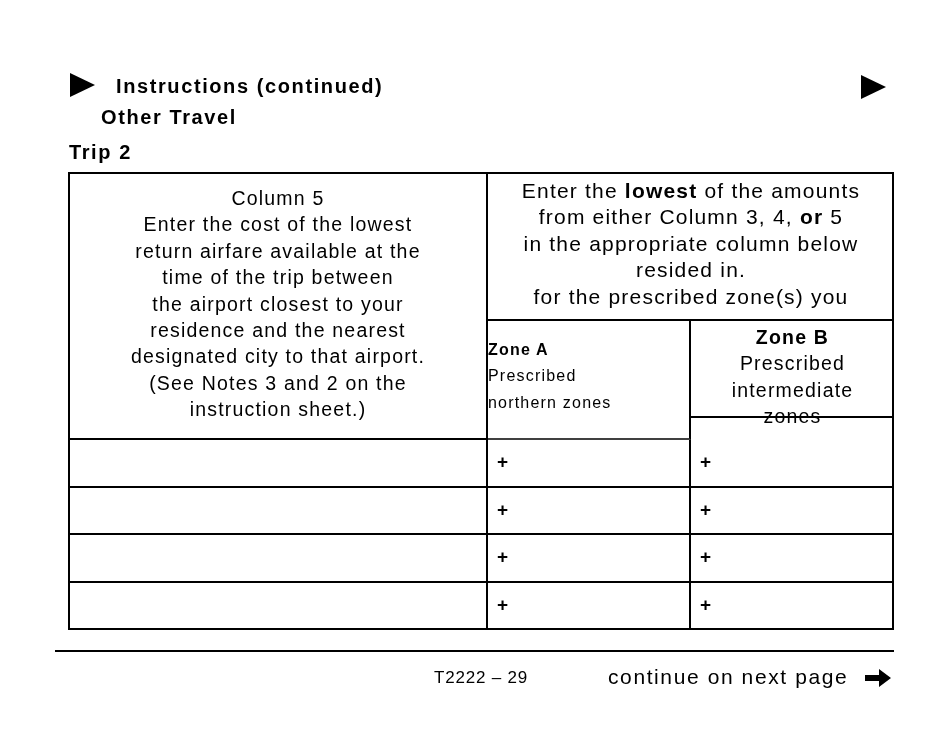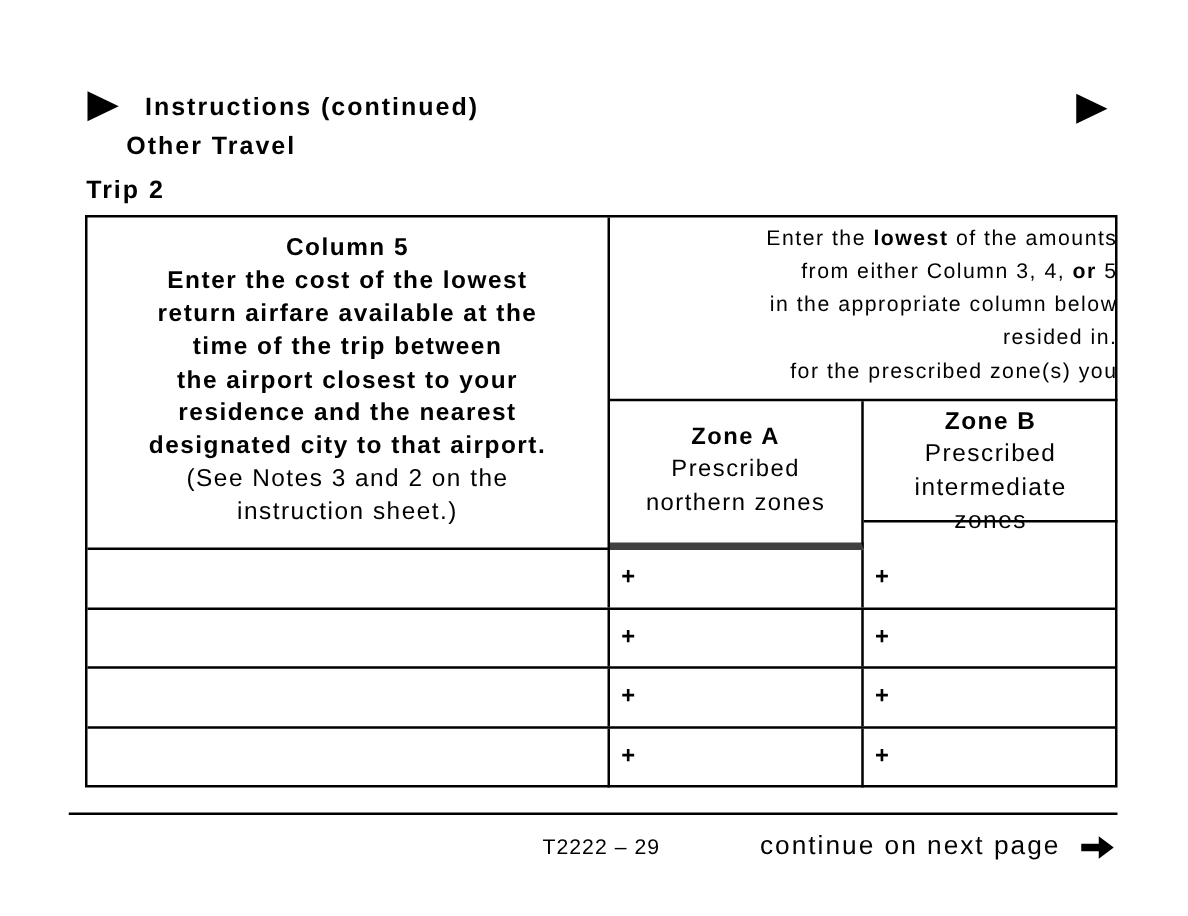--- a/index.html
+++ b/index.html
@@ -52,40 +52,39 @@
       left: 0; top: 0;
       width: 418px; height: 266px;
       border-right: 2px solid #000;
       border-bottom: 2px solid #000;
       text-align: center;
       font-size: 19.5px;
       line-height: 26.4px;
       letter-spacing: 1.2px;
       padding-top: 11px;
     }
-    .col5-head .b { font-weight: bold; display: block; }
+    .col5-head .b { font-weight: normal; display: block; }
     .col5-head .n { display: block; }
     .lowest-head {
       left: 418px; top: 0;
       width: 406px; height: 147px;
       border-bottom: 2px solid #000;
-      text-align: right;
-      font-size: 17px;
+      text-align: center;
+      font-size: 21px;
       line-height: 26.4px;
       letter-spacing: 1.2px;
       padding-top: 4px;
     }
     .lowest-head span.line { display: block; }
     .zone-a {
       left: 418px; top: 147px;
       width: 203px; height: 119px;
       border-right: 2px solid #000;
-      border-bottom: 6px solid #404040;
-      text-align: center;
-      font-size: 19px;
+      border-bottom: 2px solid #404040;
+      font-size: 16px;
       line-height: 26.4px;
       letter-spacing: 1.2px;
       padding-top: 16px;
     }
     .zone-b {
       left: 621px; top: 147px;
       width: 203px; height: 97px;
       border-bottom: 2px solid #000;
       text-align: center;
       font-size: 19.5px;

